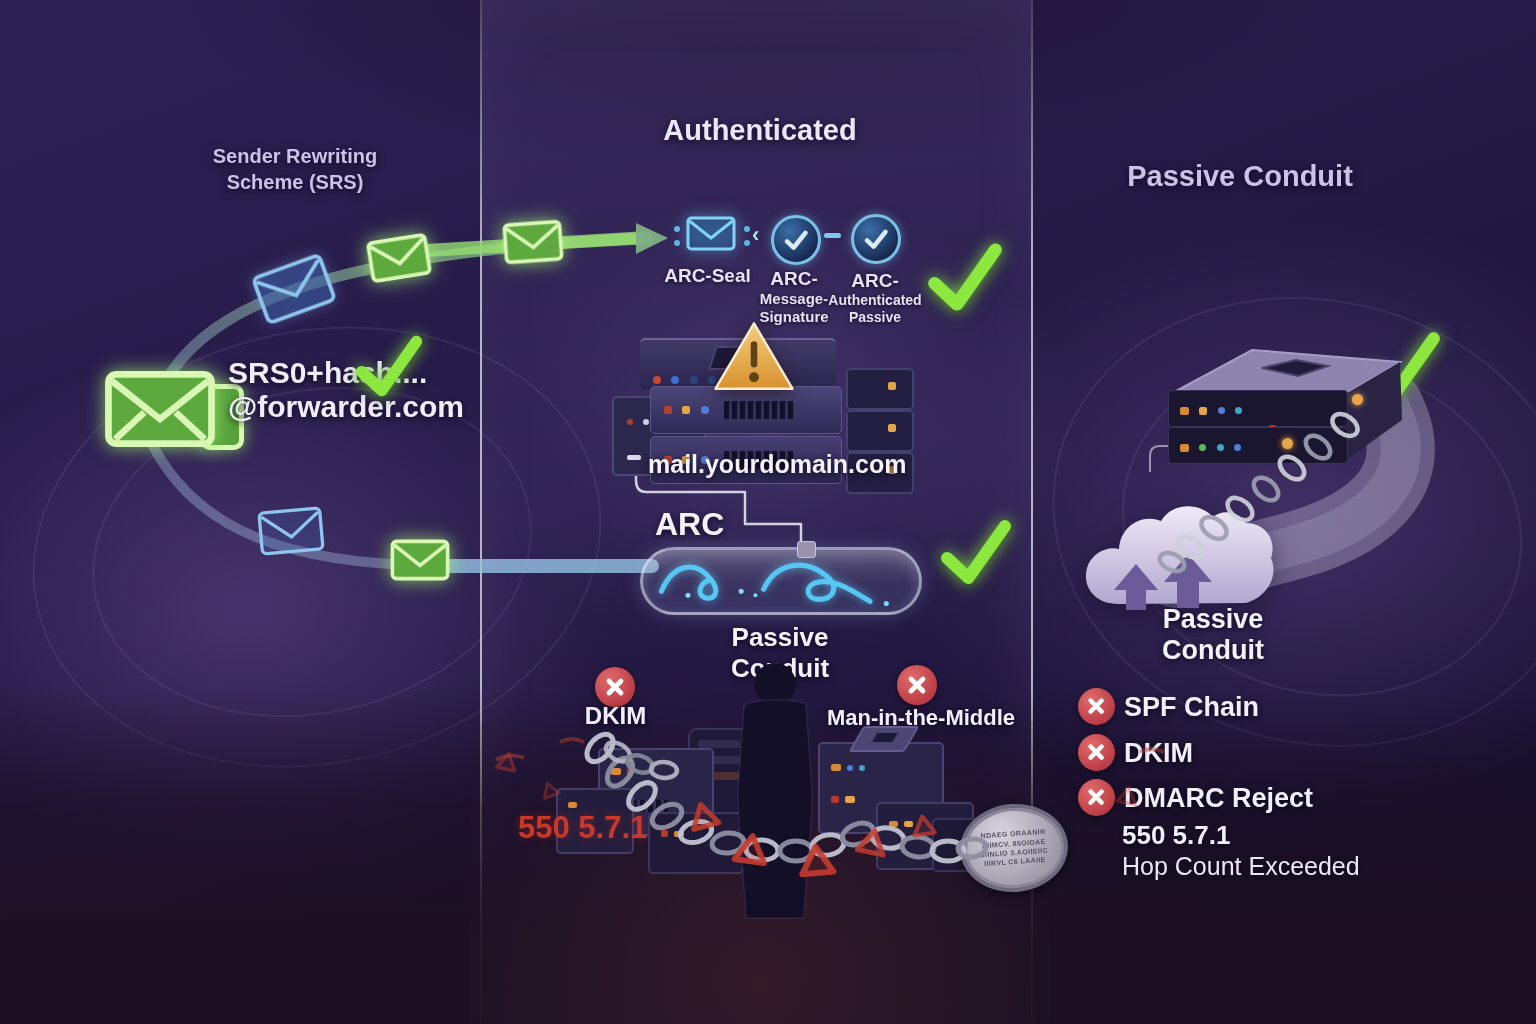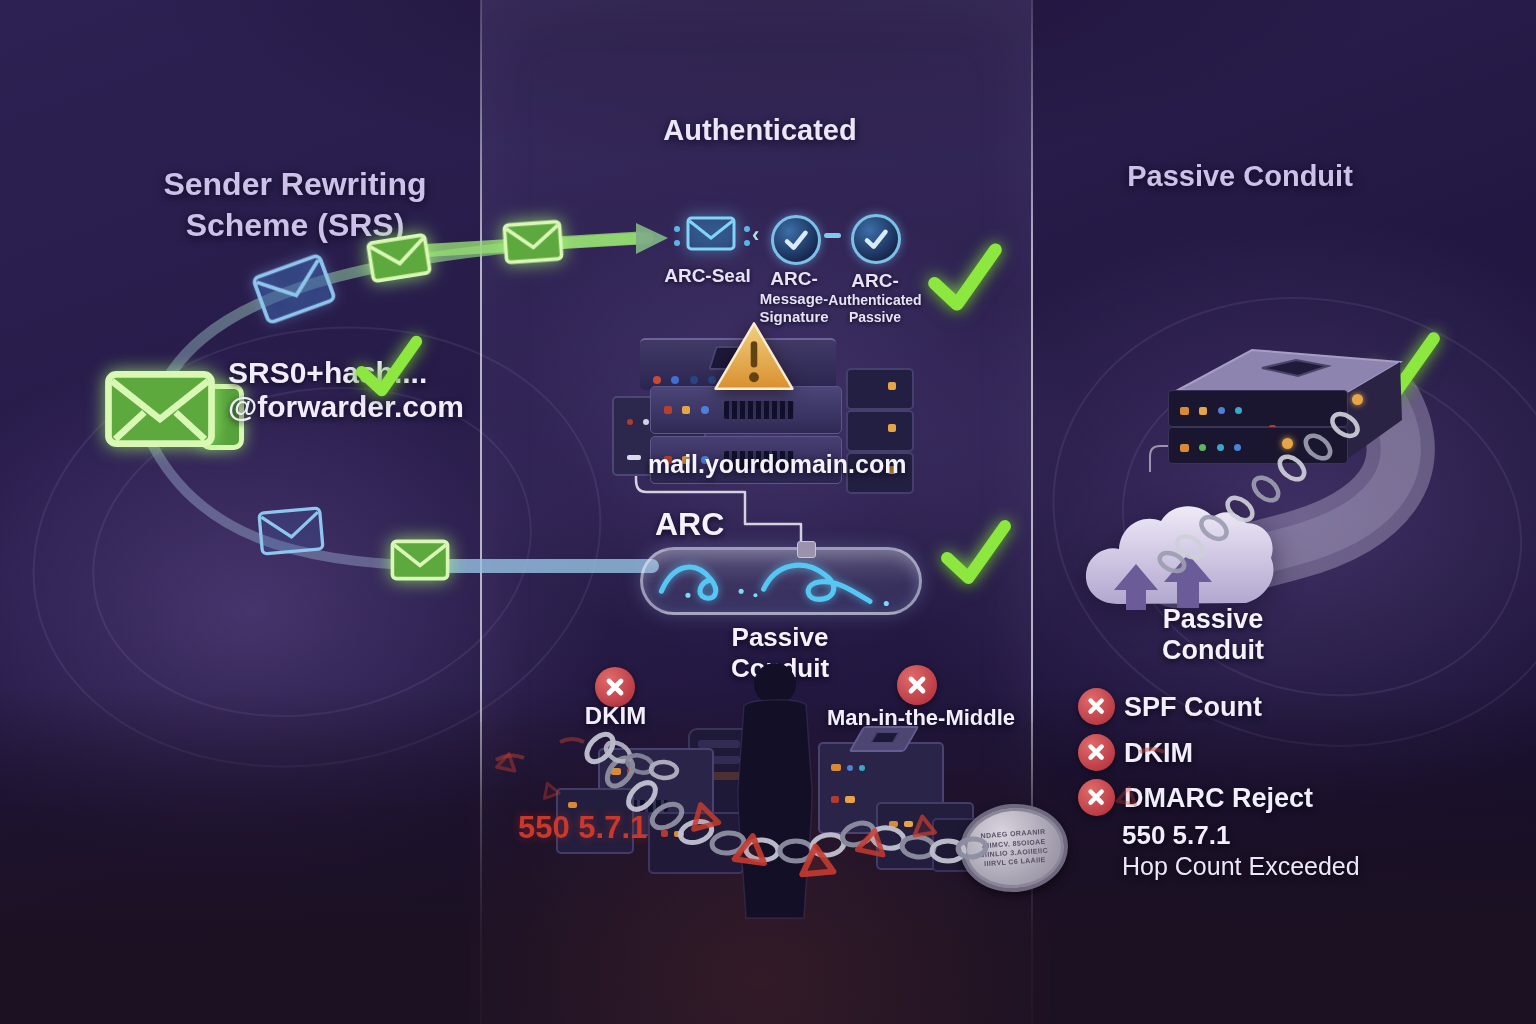--- a/index.html
+++ b/index.html
@@ -126,21 +126,21 @@
     <path d="M430 566 L652 566" stroke="rgba(150,195,228,.8)" stroke-width="14" fill="none" stroke-linecap="round"></path>
 
     <path d="M676 444 H646 Q636 444 636 456 V480 Q636 492 646 492 H745 V524 H801 V550" stroke="rgba(240,238,250,.85)" stroke-width="2.5" fill="none" stroke-linejoin="round"></path>
 
     <path d="M1388 404 C1424 470 1382 522 1292 546 C1242 560 1206 566 1176 574" stroke="rgba(224,218,242,.30)" stroke-width="68" fill="none" stroke-linecap="round"></path>
     <path d="M1388 404 C1424 470 1382 522 1292 546 C1242 560 1206 566 1176 574" stroke="rgba(240,236,252,.14)" stroke-width="40" fill="none" stroke-linecap="round"></path>
 
     <path d="M1196 446 H1160 Q1150 446 1150 456 V472" stroke="rgba(240,238,250,.55)" stroke-width="2" fill="none"></path>
   </svg>
 
-  <div class="abs title t-lav" style="left:110px;top:164px;width:370px;font-size:32px;">
+  <div class="abs title t-lav" style="left:110px;top:144px;width:370px;font-size:20px;">
     <span style="display:block">Sender Rewriting</span>
     <span style="display:block">Scheme (SRS)</span>
   </div>
 
   <div class="abs" style="left:104px;top:368px;width:132px;height:86px;">
     <div class="abs" style="left:96px;top:16px;width:34px;height:56px;border:5px solid #d8f8b4;border-radius:10px;background:#56a13b;filter:drop-shadow(0 0 8px rgba(160,245,110,.7));"></div>
     <div class="env green abs" style="left:0;top:0;width:112px;height:82px;">
       <svg viewBox="0 0 100 70">
           <rect x="4" y="4" width="92" height="62" rx="7"></rect>
           <path d="M7 10 L50 44 L93 10"></path>
@@ -413,21 +413,21 @@
       <path d="M86 90 L110 62 L134 90 L121 90 L121 116 L99 116 L99 90 Z" fill="#6b5b99"></path>
     </svg>
   </div>
   <div class="abs lbl" style="left:1108px;top:604px;width:210px;font-size:27px;text-align:center;color:#f5f2fc;">Passive Conduit</div>
 
   <div class="xbadge abs" style="left:1078px;top:688px;width:37px;height:37px;">
     <svg viewBox="0 0 40 40">
         <path d="M10 10 L30 30 M30 10 L10 30"></path>
       </svg>
   </div>
-  <div class="abs lbl" style="left:1124px;top:692px;font-size:27px;">SPF Count</div>
+  <div class="abs lbl" style="left:1124px;top:692px;font-size:27px;">SPF Chain</div>
   <div class="xbadge abs" style="left:1078px;top:734px;width:37px;height:37px;">
     <svg viewBox="0 0 40 40">
         <path d="M10 10 L30 30 M30 10 L10 30"></path>
       </svg>
   </div>
   <div class="abs lbl" style="left:1124px;top:738px;font-size:27px;">DKIM</div>
   <div class="xbadge abs" style="left:1078px;top:779px;width:37px;height:37px;">
     <svg viewBox="0 0 40 40">
         <path d="M10 10 L30 30 M30 10 L10 30"></path>
       </svg>

